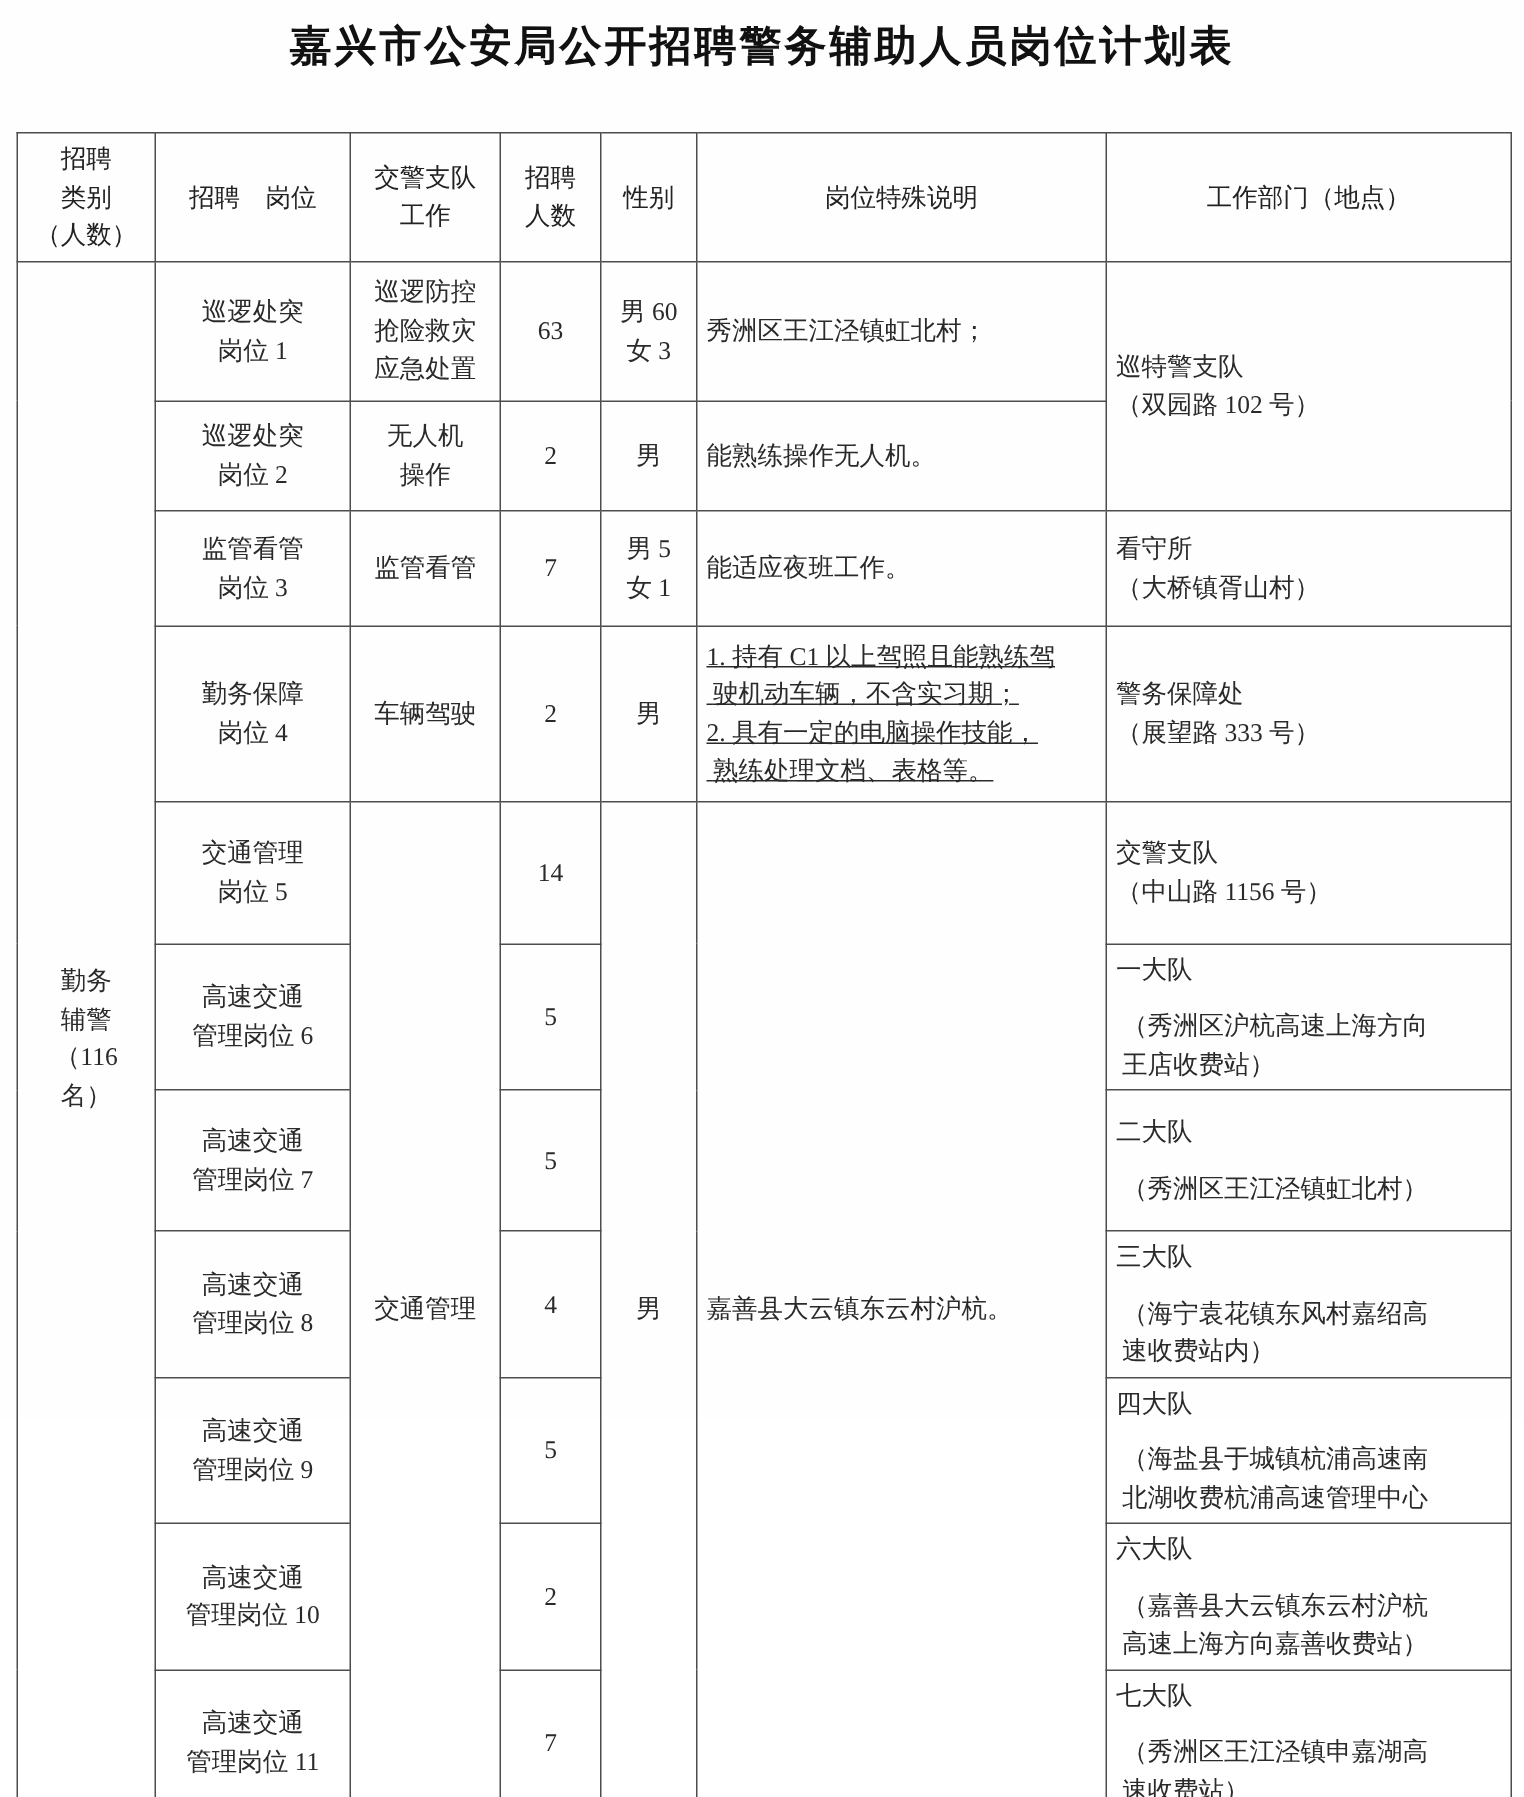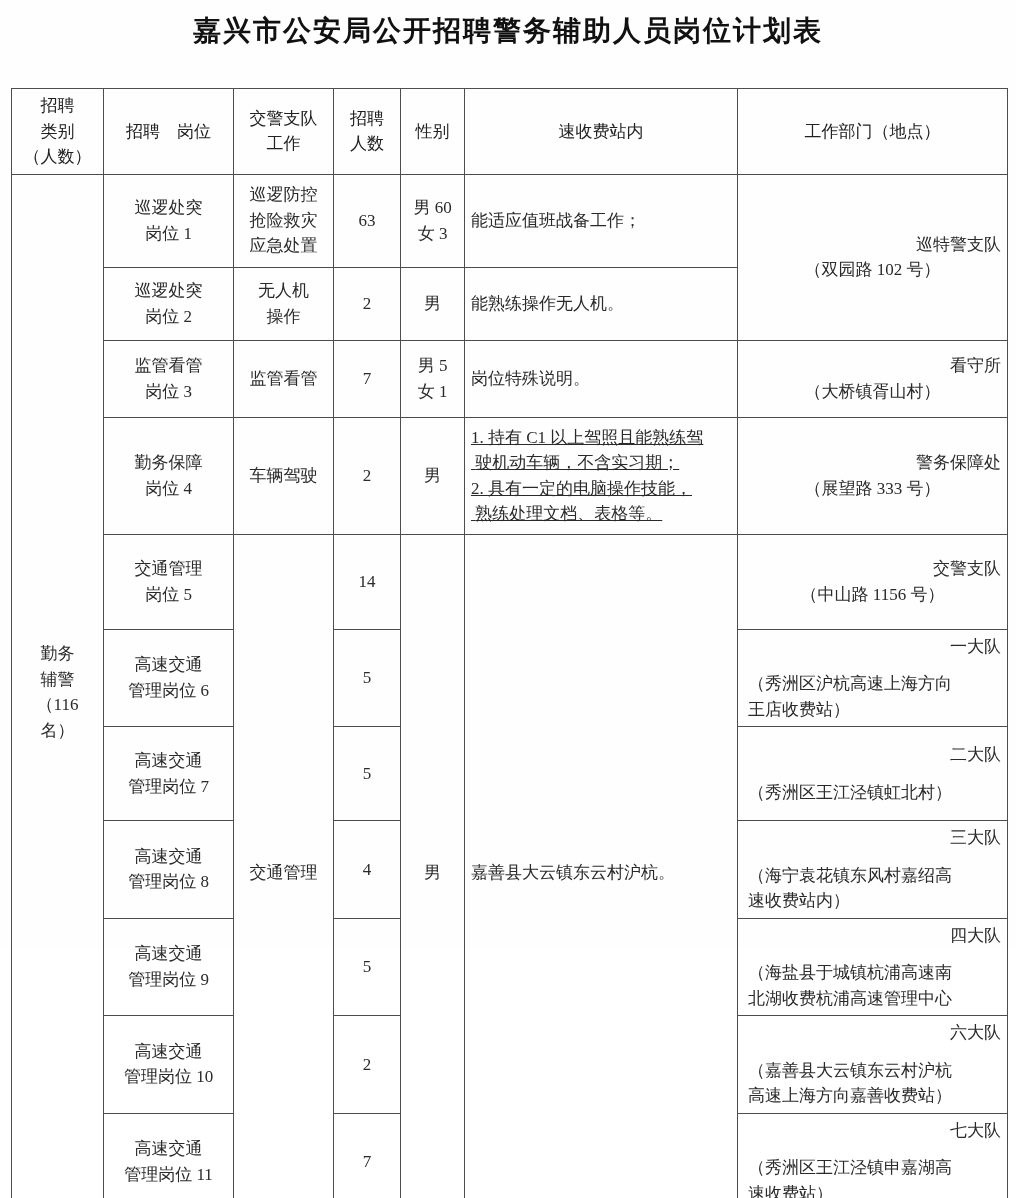--- a/index.html
+++ b/index.html
@@ -53,22 +53,22 @@
     font-weight: bold;
     color: #222222;
     white-space: pre-line;
     font-size: 17px;
   }
   td.note-cell {
     text-align: left;
     padding-left: 12px;
     padding-right: 8px;
   }
-  .dept-name { text-align: right; }
-  .dept-loc { text-align: center; white-space: pre-line; }
+  .dept-name { text-align: left; }
+  .dept-loc { text-align: left; white-space: pre-line; }
   .dept-loc.loc-left { text-align: left; padding-left: 4px; margin-top: 12px; }
 </style>
 </head>
 <body>
 
 <div class="page">
 
   <h1 class="doc-title">嘉兴市公安局公开招聘警务辅助人员岗位计划表</h1>
 
   <table class="plan">
@@ -86,37 +86,37 @@
         <tr style="height:85px">
       <th class="hdr">招聘
 类别
 （人数）</th>
       <th class="hdr">招聘　岗位</th>
       <th class="hdr">交警支队
 工作</th>
       <th class="hdr">招聘
 人数</th>
       <th class="hdr">性别</th>
-      <th class="hdr">速收费站内</th>
+      <th class="hdr">岗位特殊说明</th>
       <th class="hdr">工作部门（地点）</th>
     </tr>
 
     <tr style="height:93px">
       <td class="c pre" rowspan="11">勤务
 辅警
 （116 名）</td>
       <td class="c pre">巡逻处突
 岗位 1</td>
       <td class="c pre">巡逻防控
 抢险救灾
 应急处置</td>
       <td class="c">63</td>
       <td class="c pre">男 60
 女 3</td>
-      <td class="note-cell">能适应值班战备工作；</td>
+      <td class="note-cell">秀洲区王江泾镇虹北村；</td>
       <td rowspan="2">
         <div class="dept-name">巡特警支队</div>
         <div class="dept-loc">（双园路 102 号）</div>
       </td>
     </tr>
 
     <tr style="height:73px">
       <td class="c pre">巡逻处突
 岗位 2</td>
       <td class="c pre">无人机
@@ -126,21 +126,21 @@
       <td class="note-cell">能熟练操作无人机。</td>
     </tr>
 
     <tr style="height:77px">
       <td class="c pre">监管看管
 岗位 3</td>
       <td class="c pre">监管看管</td>
       <td class="c">7</td>
       <td class="c pre">男 5
 女 1</td>
-      <td class="note-cell">岗位特殊说明。</td>
+      <td class="note-cell">能适应夜班工作。</td>
       <td>
         <div class="dept-name">看守所</div>
         <div class="dept-loc">（大桥镇胥山村）</div>
       </td>
     </tr>
 
     <tr style="height:117px">
       <td class="c pre">勤务保障
 岗位 4</td>
       <td class="c pre">车辆驾驶</td>

